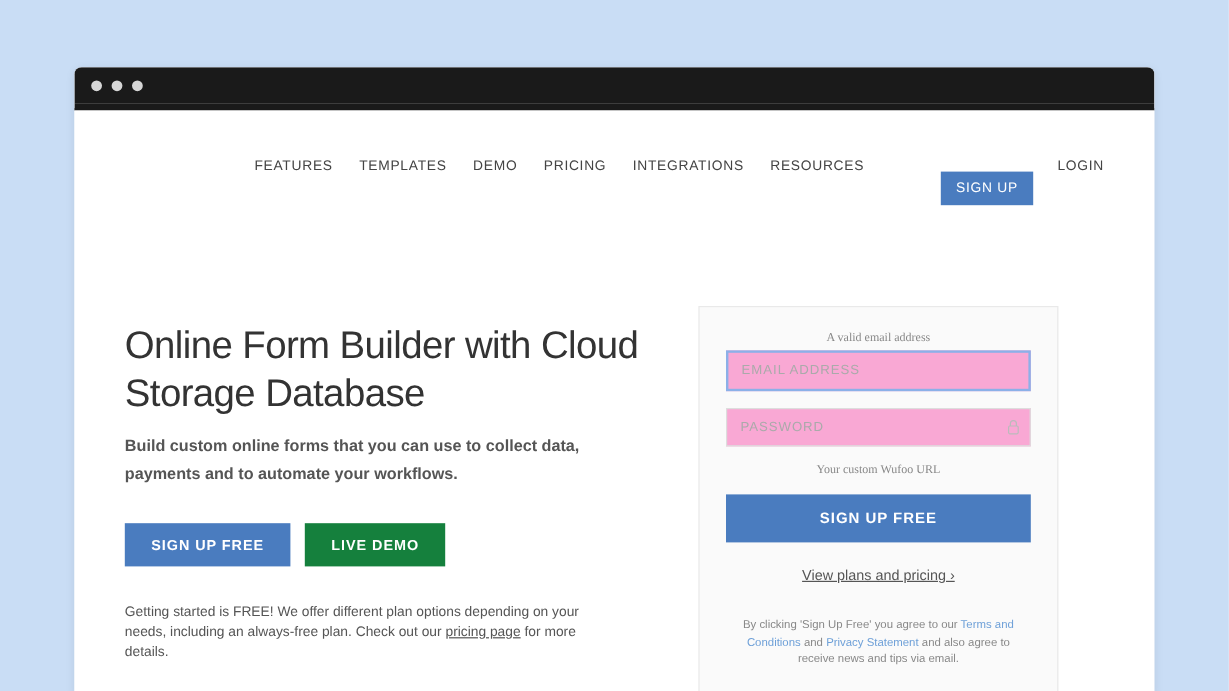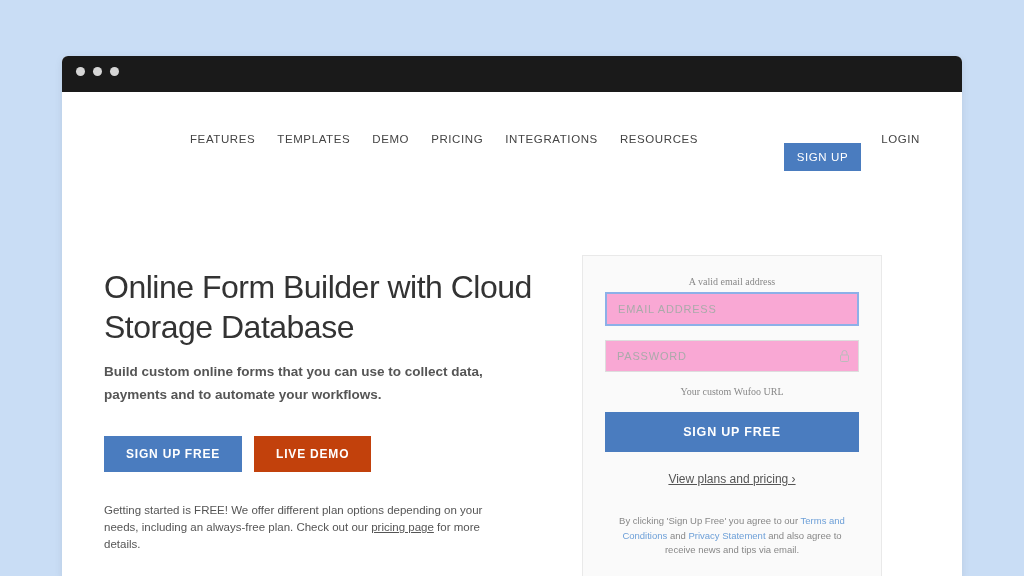--- a/index.html
+++ b/index.html
@@ -50,21 +50,21 @@
     }
     .topnav {
       display: flex;
       align-items: center;
       justify-content: space-between;
       padding: 14px 42px 6px 42px;
     }
     .nav-links {
       display: flex;
       gap: 22px;
-      margin-left: 86px;
+      margin-left: 108px;
     }
     .nav-links a {
       font-size: 11.5px;
       letter-spacing: 0.6px;
       color: #444;
       text-decoration: none;
       cursor: pointer;
     }
     .nav-right {
       display: flex;
@@ -121,21 +121,21 @@
     .btn {
       border: none;
       padding: 11px 22px;
       font-size: 12px;
       letter-spacing: 0.8px;
       font-weight: 600;
       color: #fff;
       cursor: pointer;
     }
     .btn-primary { background: #4a7cbf; }
-    .btn-secondary { background: #c2410c; }
+    .btn-secondary { background: #15803d; }
     .hero-note {
       font-size: 11.5px;
       color: #555;
       line-height: 1.5;
       max-width: 410px;
     }
     .hero-note a {
       color: #555;
       text-decoration: underline;
       cursor: pointer;

